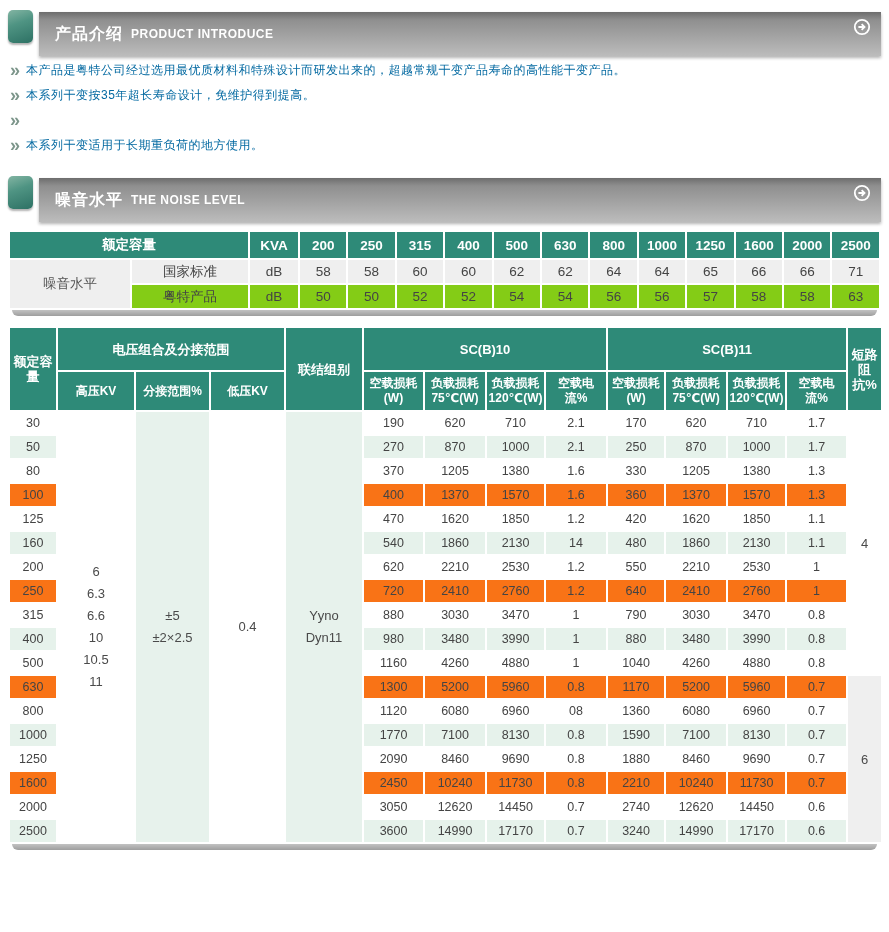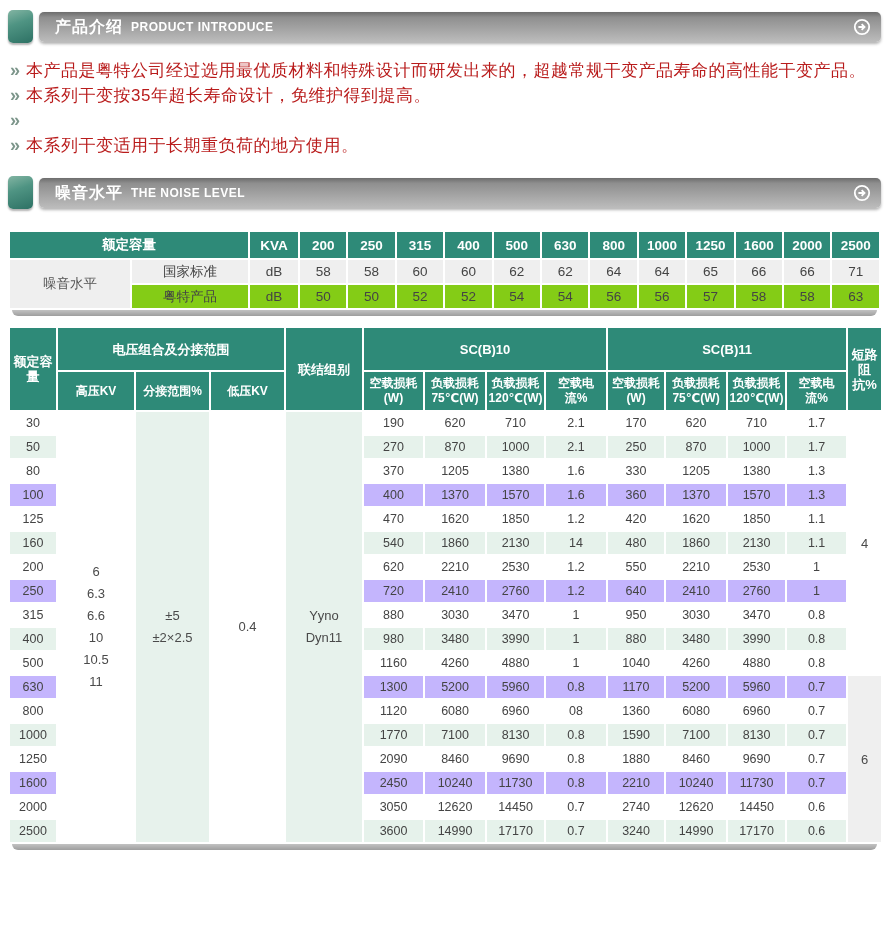--- a/index.html
+++ b/index.html
@@ -5,34 +5,34 @@
   * { margin:0; padding:0; box-sizing:border-box; }
   html,body { background:#fff; }
   body { font-family:"Liberation Sans","DejaVu Sans",sans-serif; }
   .page { width:889px; height:932px; background:#ffffff; overflow:hidden; position:relative; padding:0 8px; }
 
   
   .banner { display:flex; align-items:flex-start; margin-top:10px; height:34px; }
   .chip { width:25px; height:33px; border-radius:5px;
           background:linear-gradient(160deg,#83b5a3 0%,#4f9483 40%,#2d7164 100%);
           box-shadow:0 2px 2px rgba(0,0,0,.3); margin-right:6px; flex:0 0 auto; }
-  .bar { flex:1; height:30px; margin-top:2px; border-radius:5px; position:relative;
+  .bar { flex:1; height:44px; margin-top:2px; border-radius:0; position:relative;
          background:linear-gradient(180deg,#6d6d6d 0%,#8f8f8f 18%,#a3a3a3 55%,#bcbcbc 100%);
          box-shadow:0 2px 3px rgba(0,0,0,.3);
          display:flex; align-items:center; padding:0 38px 0 16px; color:#fff; }
   .t-cn { font-size:16px; font-weight:bold; letter-spacing:1px; }
   .t-en { font-size:12px; font-weight:bold; margin-left:8px; letter-spacing:.5px; }
   .t-sub { font-size:15px; font-weight:bold; margin-left:22px; letter-spacing:.5px; white-space:nowrap; }
   .arrow-circle { position:absolute; right:10px; top:6px; width:18px; height:18px; }
 
   
   .bullets { margin:14px 2px 0 2px; }
   .bullet { display:flex; align-items:center; height:25px; }
   .bullet-icon { color:#7d968b; font-size:18px; font-weight:bold; width:16px; flex:0 0 auto; line-height:25px; }
-  .bullet-text { font-size:17px; color:#b91c1c; letter-spacing:.5px; }
+  .bullet-text { font-size:12px; color:#0369a1; letter-spacing:.5px; }
 
   
   table { border-collapse:collapse; table-layout:fixed; width:873px; }
   th,td { border:2px solid #fff; text-align:center; vertical-align:middle; }
   th { background:#2e8a78; color:#fff; font-weight:bold; }
   .table-shadow { height:6px; margin:0 4px; border-radius:0 0 6px 6px;
                   background:linear-gradient(180deg,#c2c2c2,#9e9e9e); }
 
   
   .noise-table { margin-top:20px; }
@@ -44,21 +44,21 @@
   .noise-table td.group-cell { background:#fff; }
 
   
   .tech-table { margin-top:10px; }
   .tech-table thead tr:first-child th { height:44px; font-size:13px; }
   .tech-table thead tr:last-child th { height:40px; font-size:12px; padding:0 1px; }
   .tech-table th { line-height:15px; }
   .tech-table td { height:24px; font-size:12.5px; color:#444; padding:0; }
   .tech-table tr.row-white td { background:#fff; }
   .tech-table tr.row-green td { background:#e6f2eb; }
-  .tech-table tr.row-gray  td { background:#c4b5fd; }
+  .tech-table tr.row-gray  td { background:#f97316; }
   .tech-table td.merged-cell { white-space:pre-line; line-height:22px; font-size:13px; color:#4a4a4a; }
   .tech-table td.bg-white { background:#fff !important; }
   .tech-table td.bg-green { background:#e7f2ec !important; }
   .tech-table td.bg-gray  { background:#efefef !important; }
   .tech-table td.imp-cell { font-size:13px; color:#4a4a4a; }
 </style>
 </head>
 <body>
 
 <div class="page">
@@ -311,21 +311,21 @@
           <td>2410</td>
           <td>2760</td>
           <td>1</td>
         </tr>
         <tr class="row-white">
           <td>315</td>
           <td>880</td>
           <td>3030</td>
           <td>3470</td>
           <td>1</td>
-          <td>950</td>
+          <td>790</td>
           <td>3030</td>
           <td>3470</td>
           <td>0.8</td>
         </tr>
         <tr class="row-green">
           <td>400</td>
           <td>980</td>
           <td>3480</td>
           <td>3990</td>
           <td>1</td>

